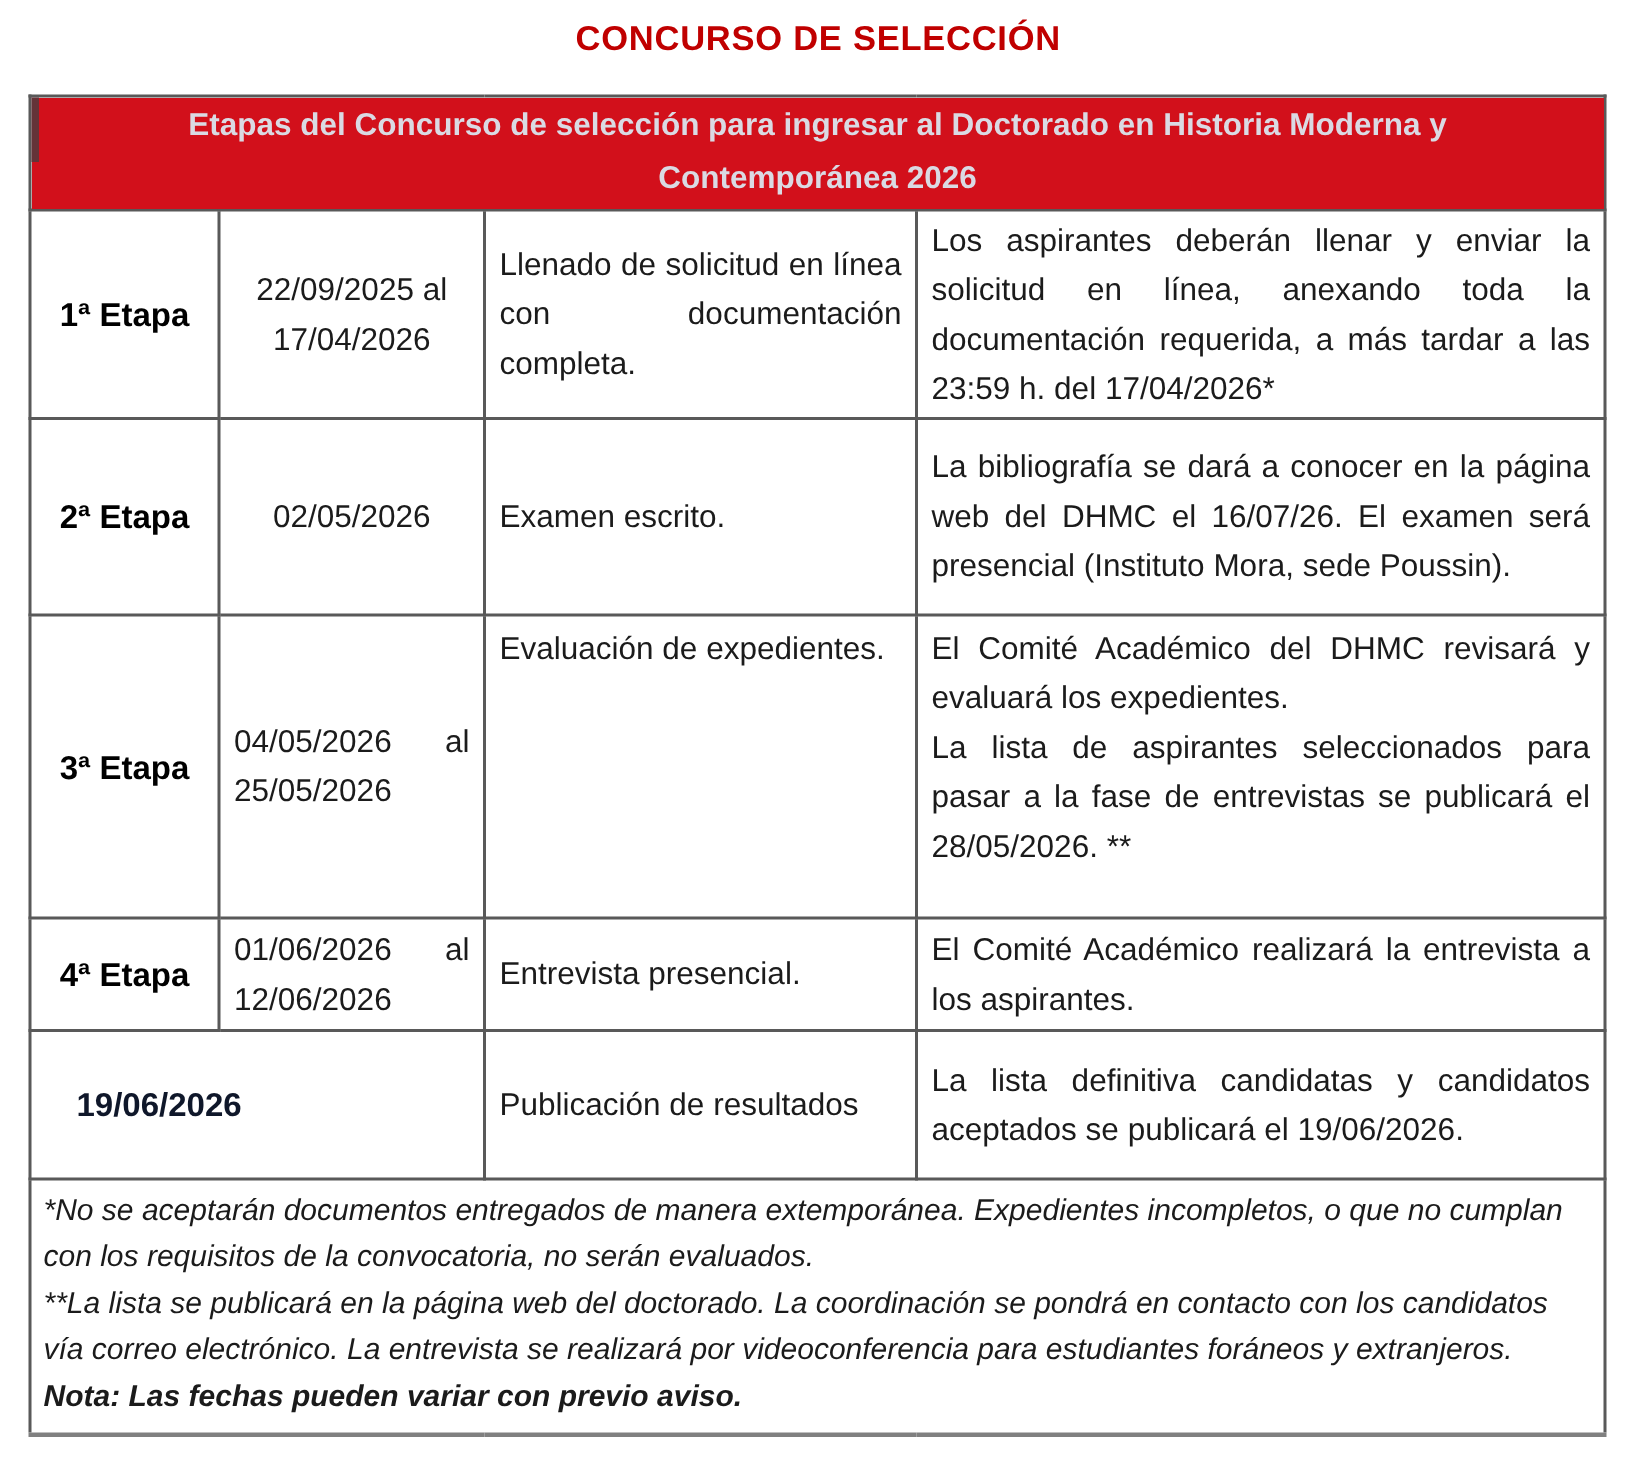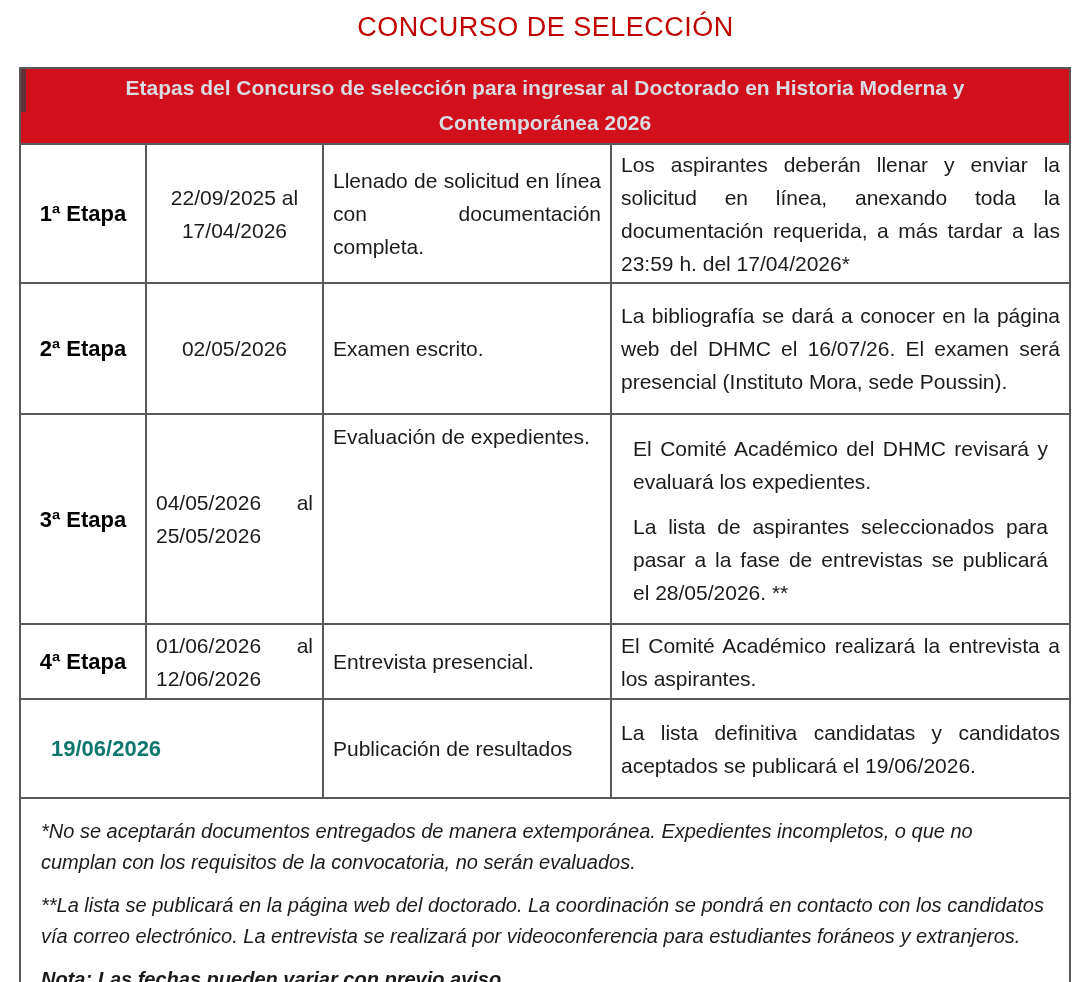--- a/index.html
+++ b/index.html
@@ -16,22 +16,22 @@
     background:#ffffff;
     font-family:"Liberation Sans","DejaVu Sans",sans-serif;
     color:#1b1b1b;
   }
   .page{width:1091px;height:982px;position:relative;}
   .doc-title{
     margin:0;
     padding-top:12px;
     padding-bottom:24px;
     text-align:center;
-    font-size:27px;
-    font-weight:normal;
+    font-size:23px;
+    font-weight:bold;
     color:var(--title-red,#c00000);
     letter-spacing:0.5px;
   }
   table.etapas{
     border-collapse:collapse;
     table-layout:fixed;
     width:1050px;
     margin-left:19px;
     border:2px solid var(--outer-gray,#808080);
     border-bottom-width:3px;
@@ -70,28 +70,28 @@
     font-weight:bold;
     font-size:22px;
     text-align:center;
     color:#000;
   }
   td.etapa-merged{
     font-weight:bold;
     font-size:22px;
     text-align:left;
     padding-left:30px;
-    color:#0f766e;
+    color:#0f172a;
   }
   td.fecha{text-align:center;}
   td.fecha-just{text-align:justify;text-justify:inter-word;}
   td.actividad{text-align:justify;text-justify:inter-word;}
   td.descripcion{text-align:justify;text-justify:inter-word;}
   td.v-top{vertical-align:top;padding-top:5px;}
-  td p{margin:12px;}
+  td p{margin:0;}
   td.notes{
     font-size:20px;
     line-height:31px;
     padding:5px 10px 8px 8px;
     vertical-align:top;
     text-align:left;
     font-style:italic;
   }
   td.notes .note-bold{font-weight:bold;}
   tr.r1 td{height:139px;}

